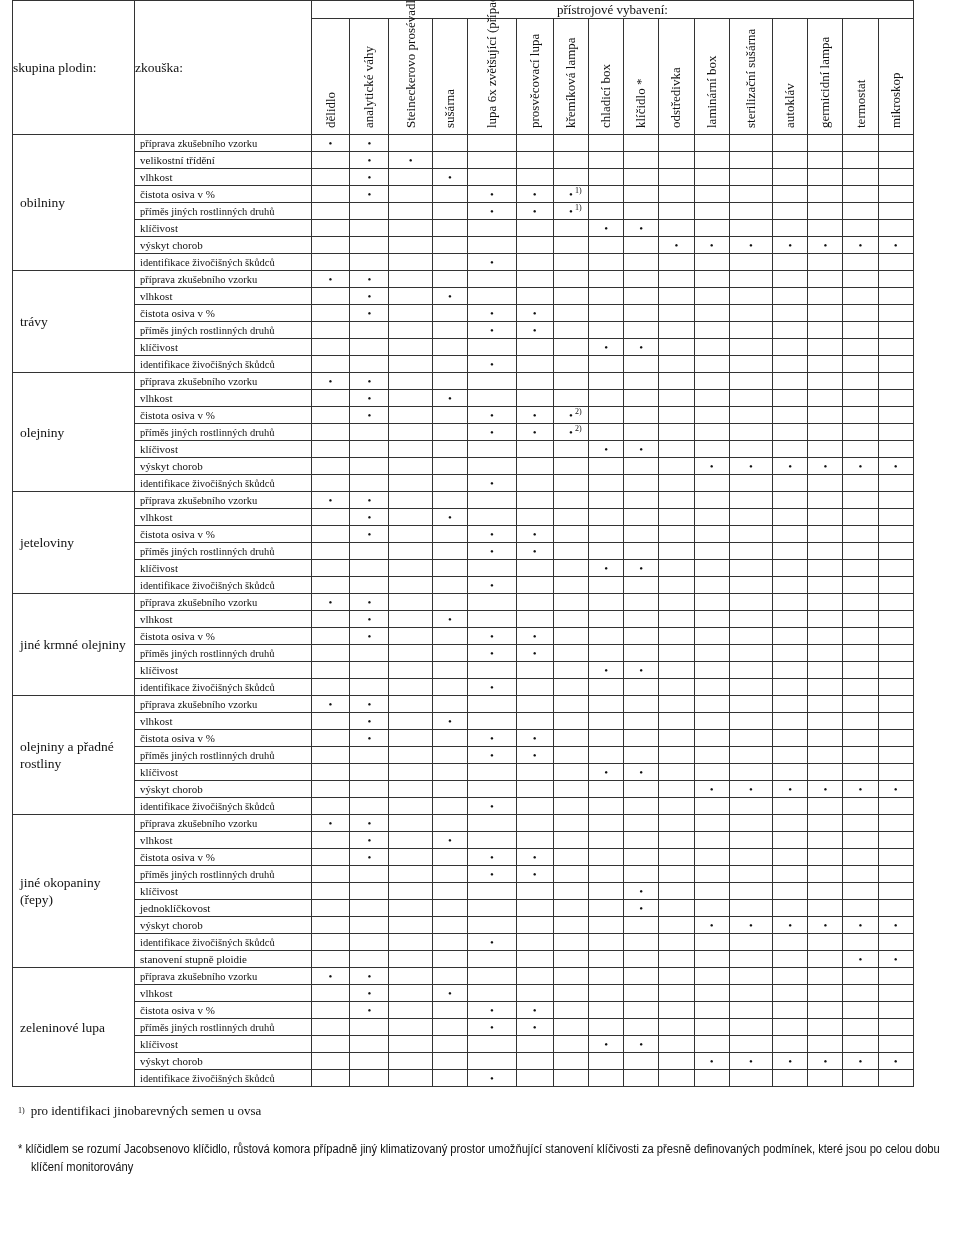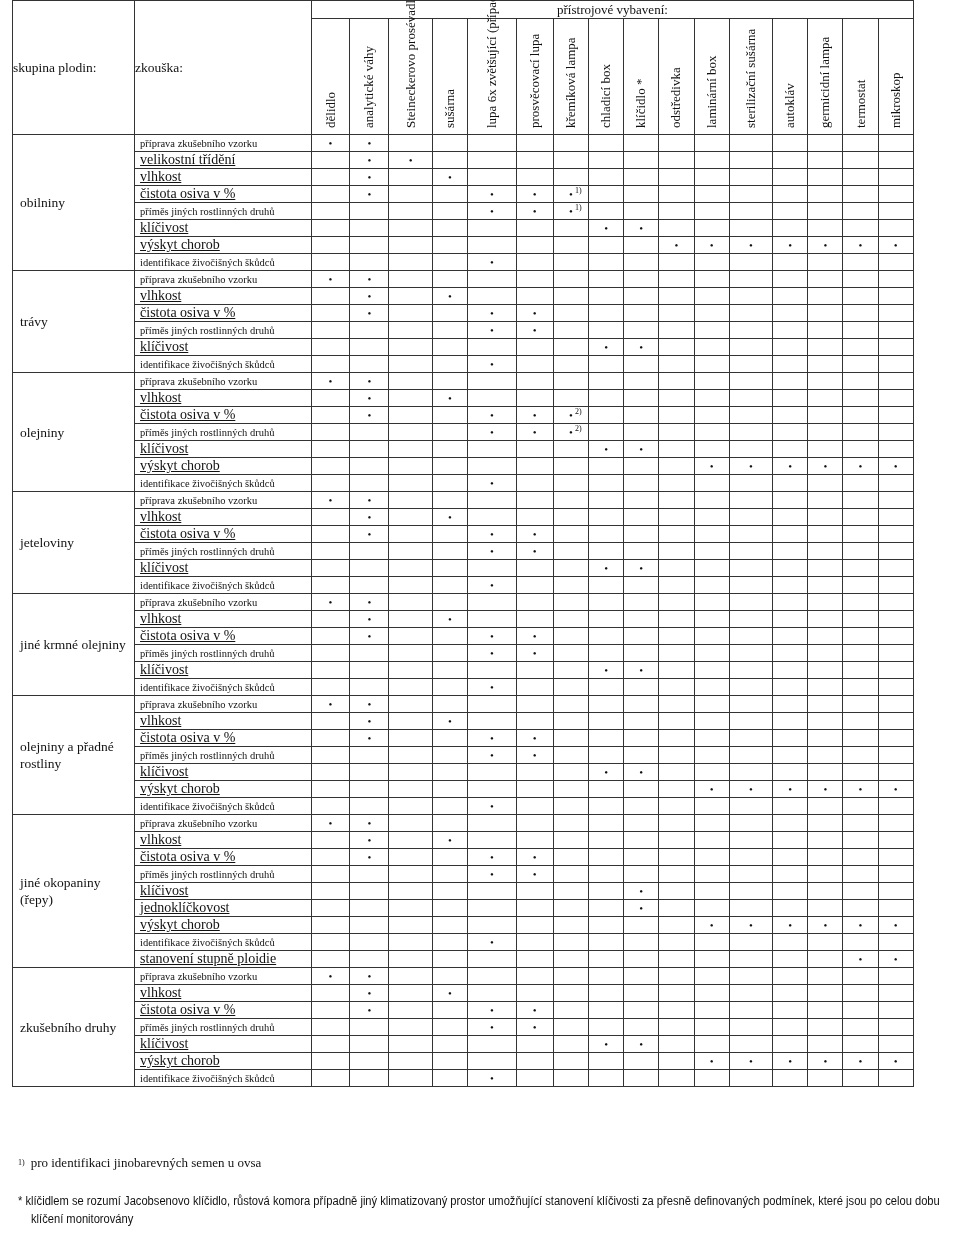--- a/index.html
+++ b/index.html
@@ -6,27 +6,27 @@
   body { width: 953px; height: 1239px; position: relative; font-family: "Liberation Serif", serif; color: #111; }
   #wrap { position: absolute; left: 12px; top: 0; width: 902px; }
   table.grid { border-collapse: collapse; table-layout: fixed; width: 902px; }
   table.grid td, table.grid th { border: 1px solid #333; padding: 0; font-weight: normal; }
   .hdr-top { height: 17px; font-size: 13px; text-align: center; margin-top: 43px; }
   .hdr-main { height: 115px; vertical-align: middle; text-align: left; font-size: 13.5px; }
   .rot { height: 115px; vertical-align: bottom; position: relative; }
   .rot .rt { position: absolute; left: 50%; bottom: 6px; transform-origin: left bottom; transform: rotate(-90deg) translate(0, 50%); white-space: nowrap; font-size: 13px; line-height: 14px; text-align: left; }
   .group { font-size: 13.5px; padding-left: 7px !important; vertical-align: middle; line-height: 17px; font-family: Liberation Serif, serif; }
   .test { padding-left: 5px !important; white-space: nowrap; overflow: hidden; }
-  .test.big { font-size: 14px; text-decoration: underline; }
+  .test.big { font-size: 11px; }
   .test.small { font-size: 10.5px; margin-left: 33px; }
   tr.r td { height: 16px; }
   .dot { text-align: center; font-size: 11px; line-height: 14px; position: relative; }
   .dot sup { position: absolute; font-size: 8px; top: -2px; margin-left: 2px; }
   .group-sep td { border-top: 2px solid #555; }
-  #foot { position: absolute; left: 18px; top: 1154px; font-size: 13px; width: 920px; }
+  #foot { position: absolute; left: 18px; top: 1102px; font-size: 13px; width: 920px; }
   #foot .fn { line-height: 17px; }
   #foot .fn sup { font-size: 8px; vertical-align: top; margin-right: 6px; }
   #foot .star { margin-top: 21px; font-family: "Liberation Sans", sans-serif; font-size: 12px; line-height: 18px; padding-left: 14px; text-indent: -14px; transform: scaleX(0.93); transform-origin: left top; width: 990px; }
 </style>
 </head>
 <body>
 
 <div id="wrap">
   <table class="grid">
     <colgroup id="cols">
@@ -1039,21 +1039,21 @@
           <td class="dot"></td>
           <td class="dot"></td>
           <td class="dot"></td>
           <td class="dot"></td>
           <td class="dot"></td>
           <td class="dot"></td>
           <td class="dot"><span>•</span></td>
           <td class="dot"><span>•</span></td>
         </tr>
         <tr class="r group-sep">
-          <td rowspan="7" class="group">zkušebního druhy</td>
+          <td rowspan="7" class="group">zeleninové lupa</td>
           <td class="test small">příprava zkušebního vzorku</td>
           <td class="dot"><span>•</span></td>
           <td class="dot"><span>•</span></td>
           <td class="dot"></td>
           <td class="dot"></td>
           <td class="dot"></td>
           <td class="dot"></td>
           <td class="dot"></td>
           <td class="dot"></td>
           <td class="dot"></td>

